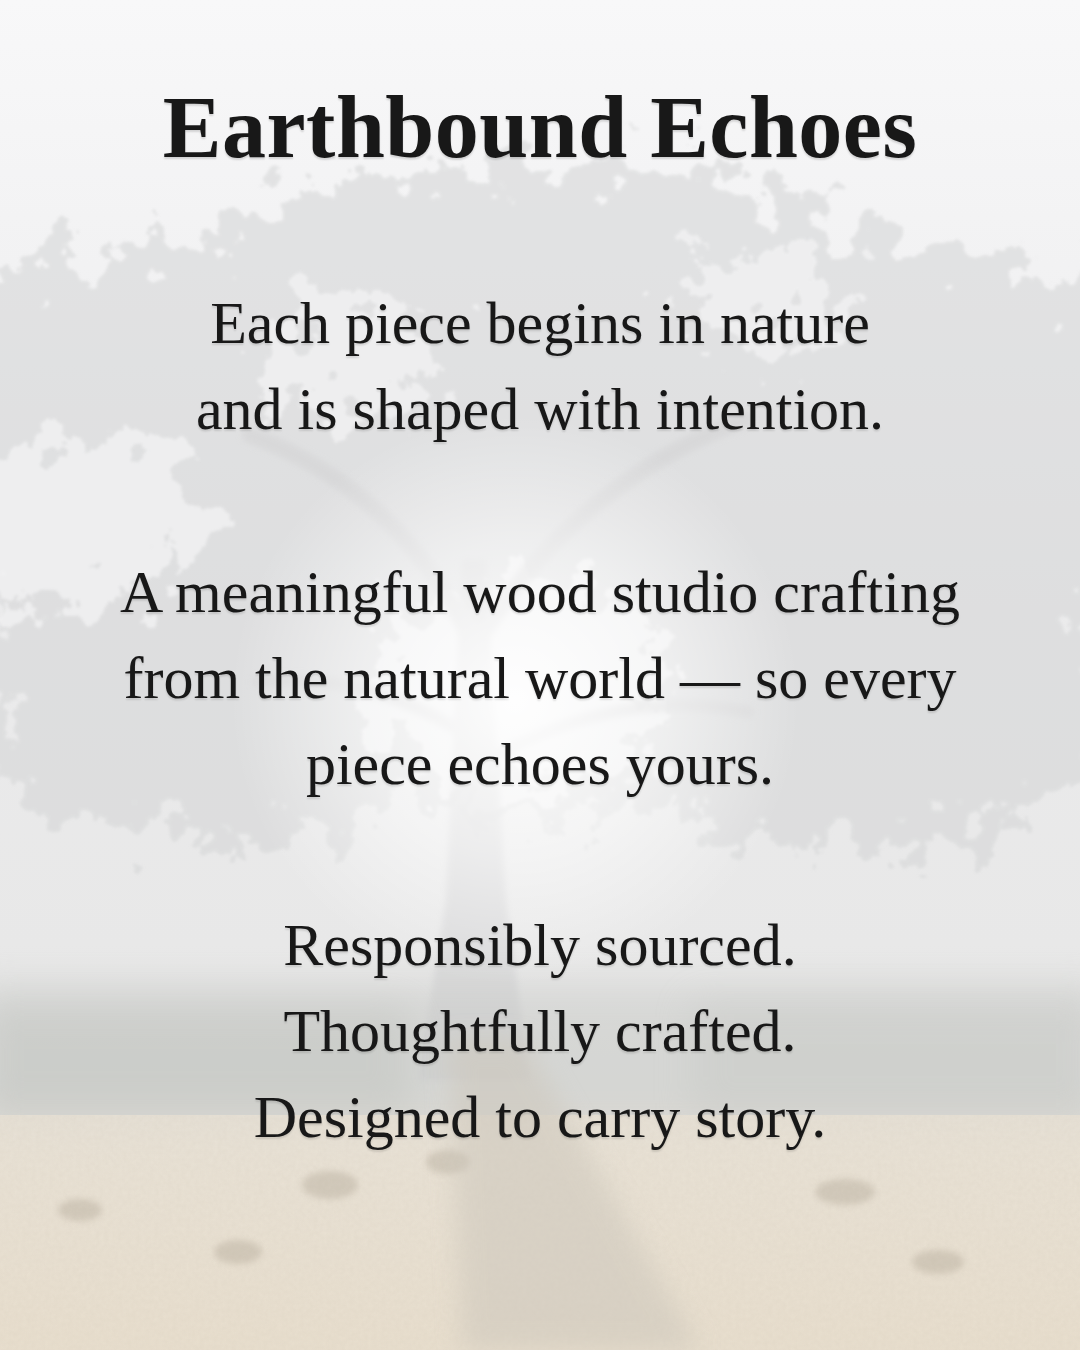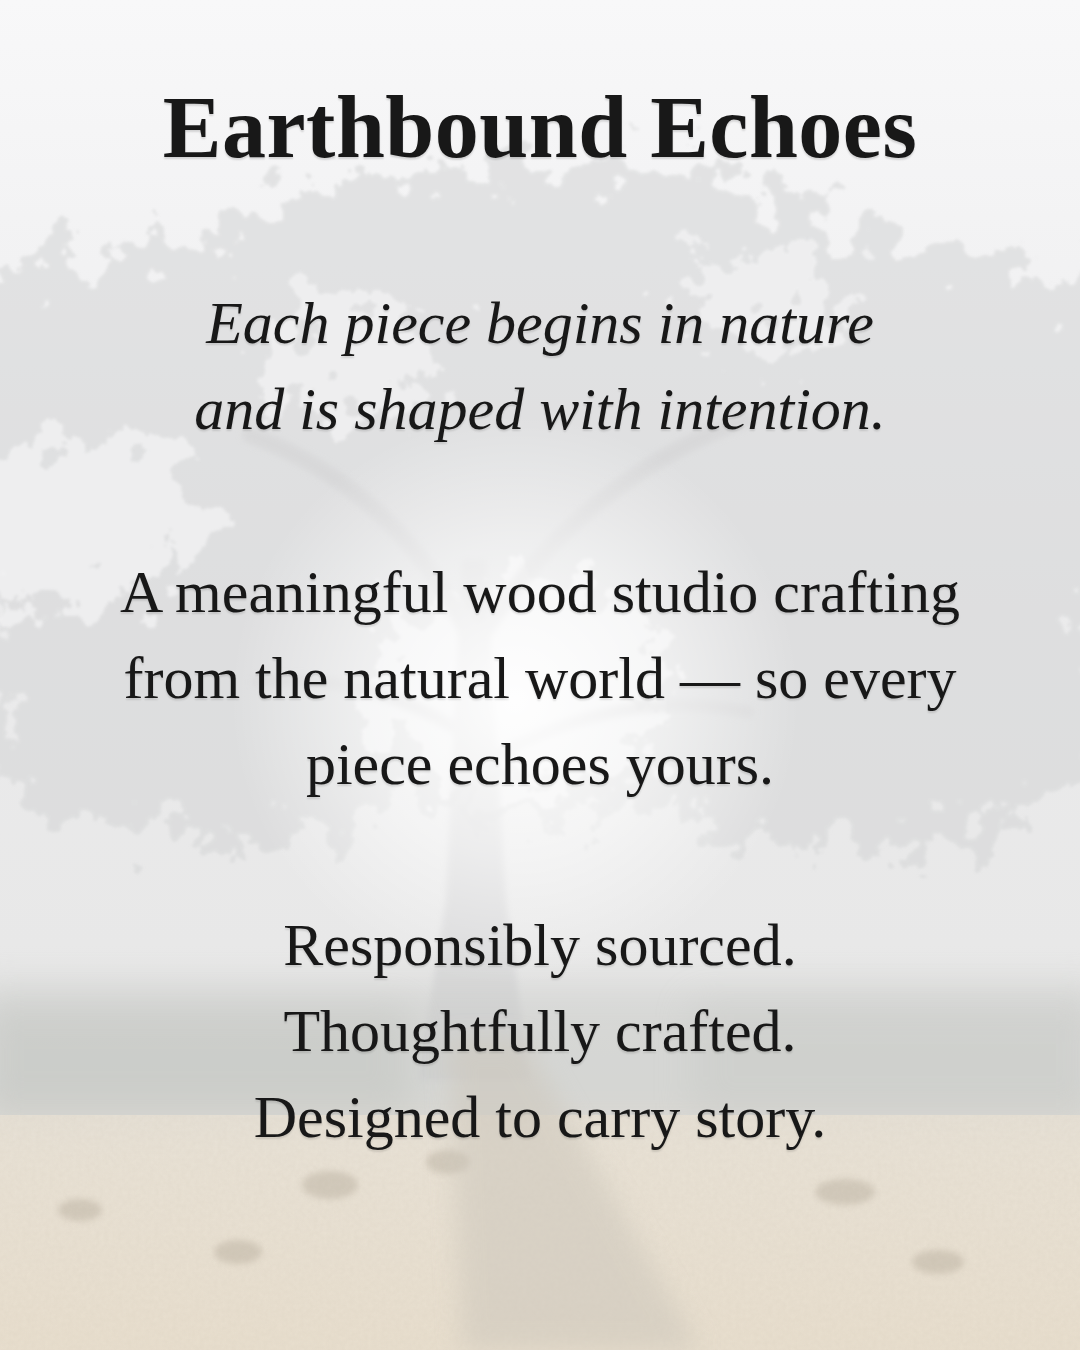--- a/index.html
+++ b/index.html
@@ -47,21 +47,21 @@
     letter-spacing: 0.5px;
     text-shadow: 0 2px 2px rgba(0,0,0,0.14);
   }
   .para {
     font-size: 60px;
     font-weight: 400;
     line-height: 86px;
     white-space: pre-line;
     text-shadow: 0 2px 2px rgba(0,0,0,0.12);
   }
-  .para.p1 { margin-top: 108px; font-style: italic; }
+  .para.p1 { margin-top: 108px; }
   .para.p2 { margin-top: 95px; }
   .para.p3 { margin-top: 97px; }
 </style>
 </head>
 <body>
 
 <div class="poster">
 
   <div class="bg">
     <svg viewBox="0 0 1080 1350" preserveAspectRatio="none" aria-hidden="true">

